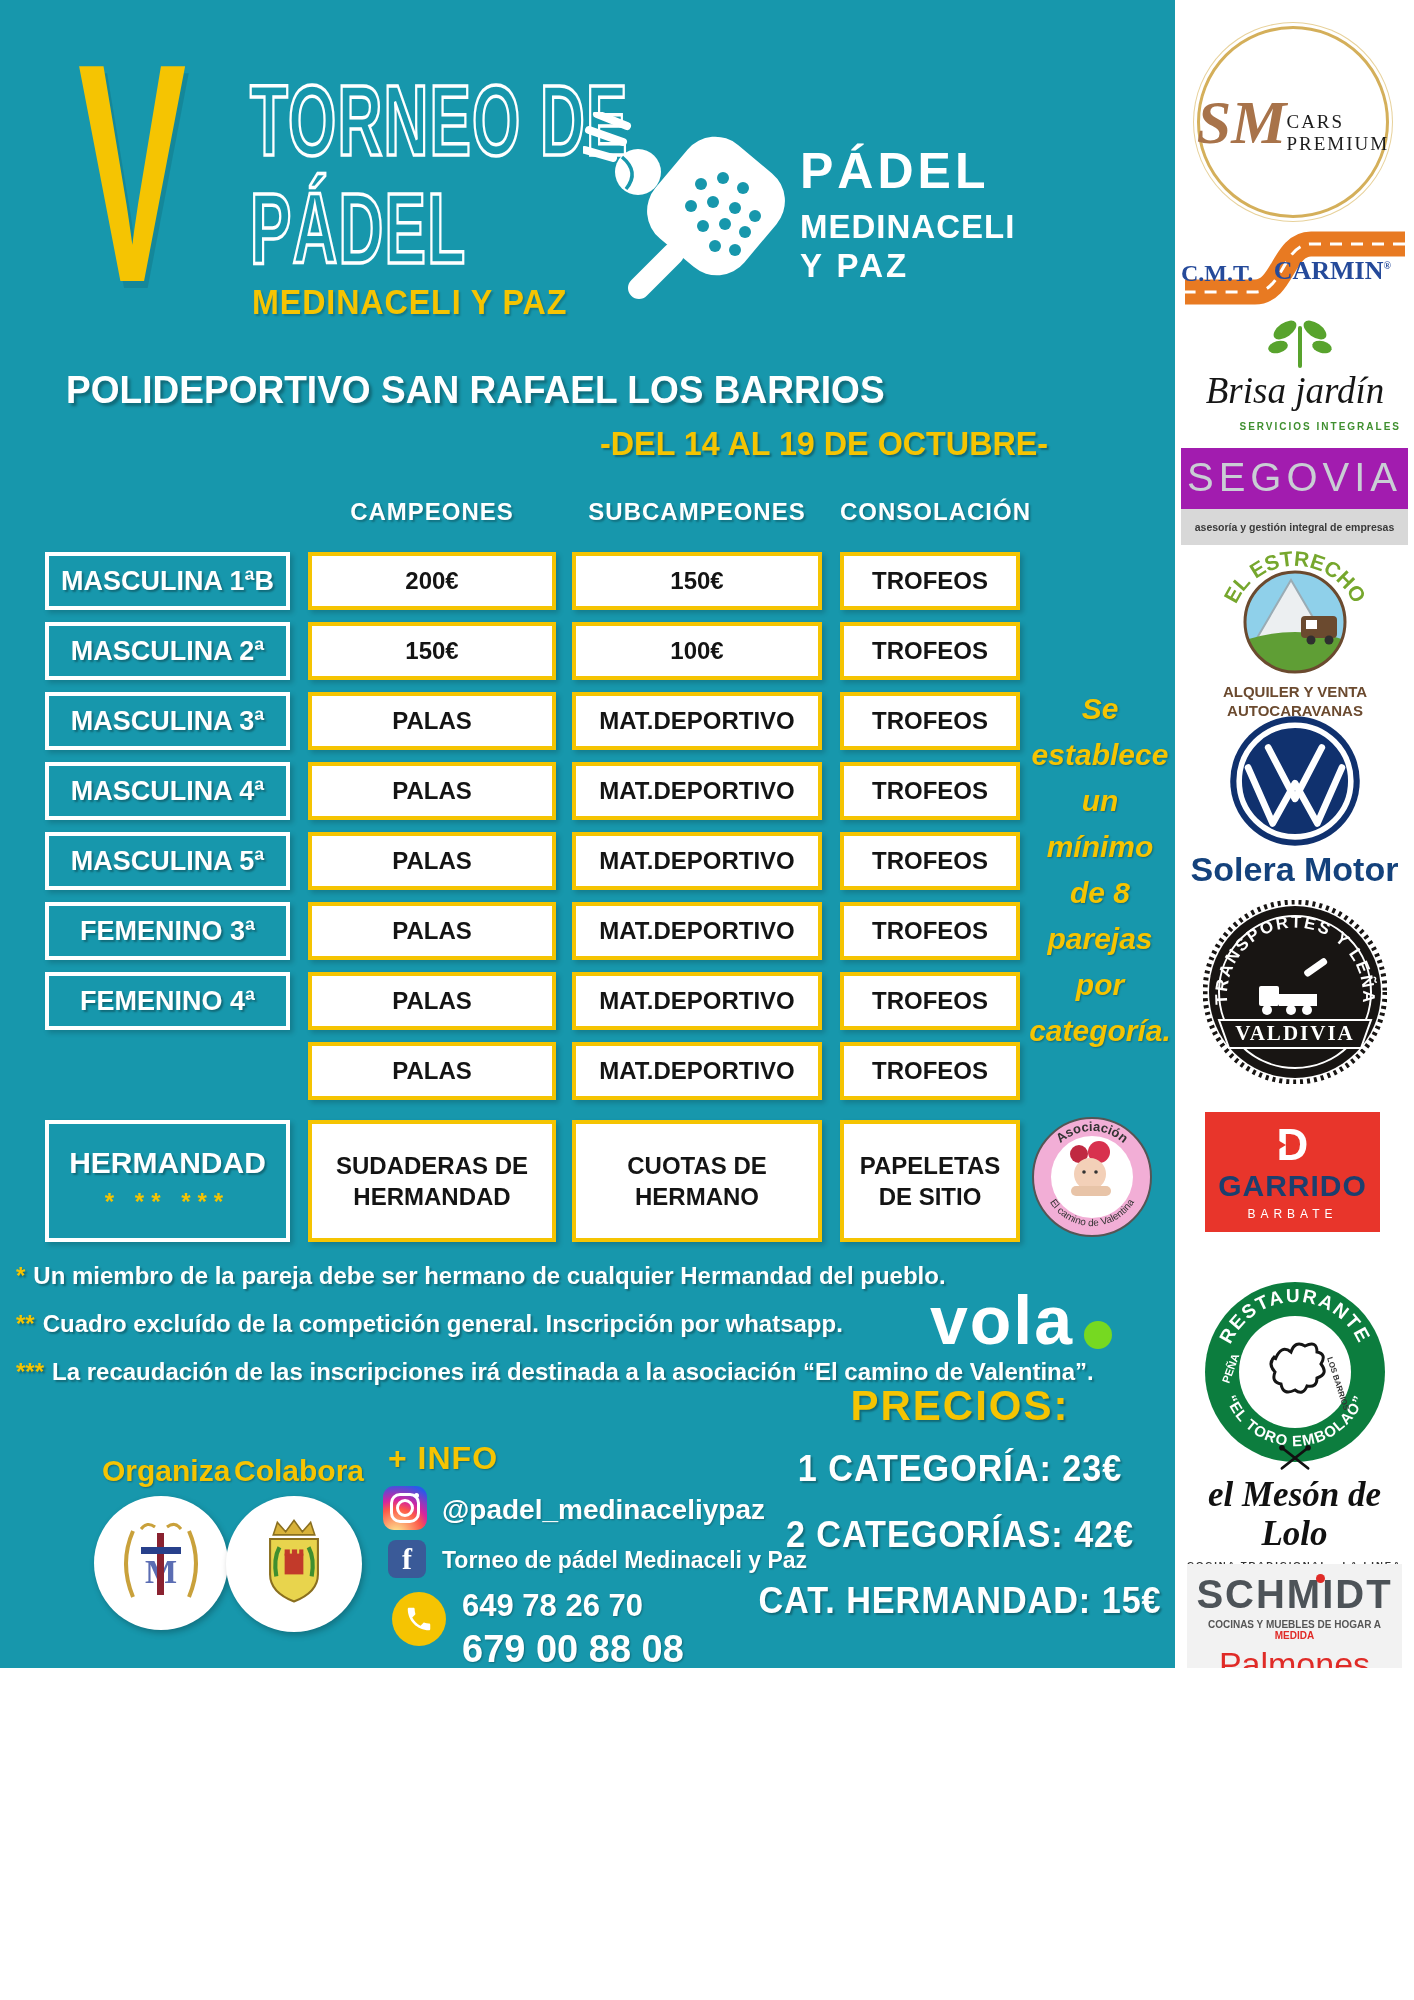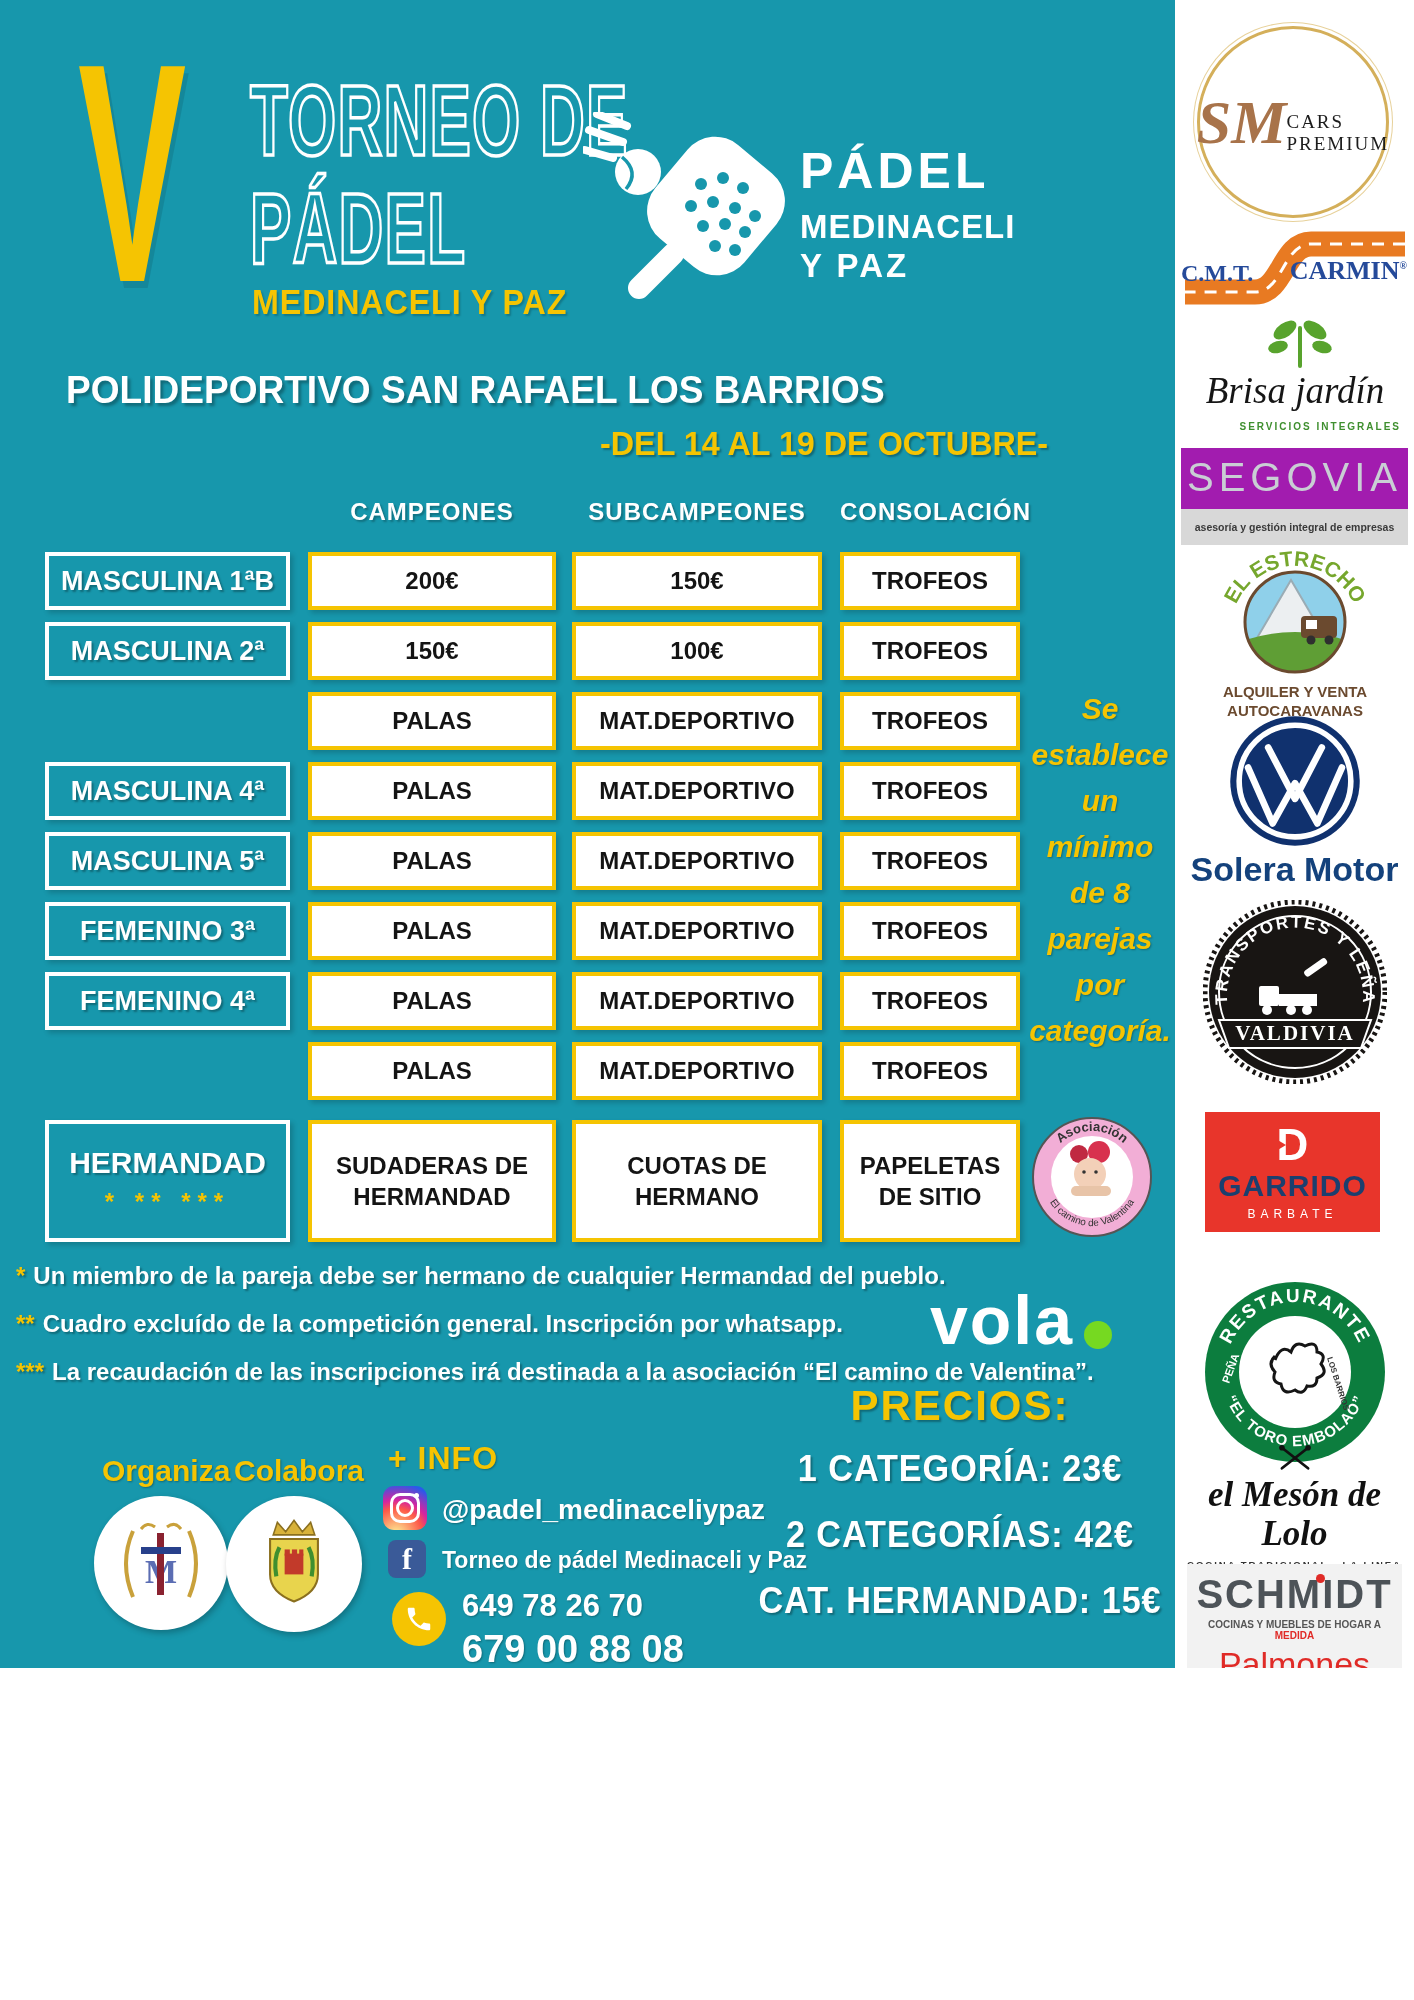--- a/index.html
+++ b/index.html
@@ -66,21 +66,21 @@
 .ph-icon{left:392px;top:1592px;width:54px;height:54px;border-radius:50%;background:#f5c402;display:flex;align-items:center;justify-content:center}
 .ph1{left:462px;top:1588px;font-size:31px;font-weight:800;color:#fff;text-shadow:1px 1px 2px rgba(0,0,0,.3)}
 .ph2{left:462px;top:1628px;font-size:38px;font-weight:800;color:#fff;text-shadow:1px 1px 2px rgba(0,0,0,.3)}
 
 .sb{position:absolute}
 .sb-sm{left:22px;top:26px;width:192px;height:192px;border-radius:50%;border:3px solid #d4af5a;box-shadow:0 0 0 3px #fff,0 0 0 4px #e7d19a;display:flex;flex-direction:row;align-items:center;justify-content:center;background:#fff}
 .sm-init{font-family:"Liberation Serif",serif;font-style:italic;font-size:62px;color:#a8734a;font-weight:700;line-height:1}
 .sm-name{font-family:"Liberation Serif",serif;font-size:19px;letter-spacing:2px;color:#1c1c1c;margin-top:22px}
 .sb-cmt{left:6px;top:228px;width:228px;height:82px}
 .cmt-left{position:absolute;left:0;top:32px;font-family:"Liberation Serif",serif;font-size:24px;font-weight:900;color:#254a9a}
-.cmt-right{position:absolute;right:2px;top:28px;font-family:"Liberation Serif",serif;font-size:26px;font-weight:900;color:#254a9a}
+.cmt-right{position:absolute;right:18px;top:28px;font-family:"Liberation Serif",serif;font-size:26px;font-weight:900;color:#254a9a}
 .cmt-right sup{font-size:10px}
 .sb-brisa{left:10px;top:314px;width:220px;height:120px}
 .brisa-leaves{position:absolute;left:80px;top:0}
 .brisa-name{position:absolute;left:0;bottom:22px;width:100%;text-align:center;font-family:"Liberation Serif",serif;font-style:italic;font-size:37px;color:#161616}
 .brisa-tag{position:absolute;right:4px;bottom:2px;font-size:10px;letter-spacing:2px;color:#3f8f2f;font-weight:700}
 .sb-segovia{left:6px;top:448px;width:227px}
 .seg-name{background:#a21caf;color:#c9ced4;font-size:40px;letter-spacing:5px;text-align:center;padding:7px 0 9px;font-weight:500}
 .seg-tag{background:#d8d8d8;color:#3a3a3a;font-size:10.5px;text-align:center;padding:12px 0;font-weight:700}
 .sb-estrecho{left:30px;top:534px;width:180px;text-align:center}
 .est-tag{font-size:15px;font-weight:800;color:#6b4a2f;line-height:19px;margin-top:2px}
@@ -159,20 +159,21 @@
     <div class="abs cat r0">MASCULINA 1ªB</div>
     <div class="abs prize c1 r0">200€</div>
     <div class="abs prize c2 r0">150€</div>
     <div class="abs prize c3 r0">TROFEOS</div>
 
     <div class="abs cat r1">MASCULINA 2ª</div>
     <div class="abs prize c1 r1">150€</div>
     <div class="abs prize c2 r1">100€</div>
     <div class="abs prize c3 r1">TROFEOS</div>
 
+    <div class="abs cat r2">MASCULINA 3ª</div>
     <div class="abs prize c1 r2">PALAS</div>
     <div class="abs prize c2 r2">MAT.DEPORTIVO</div>
     <div class="abs prize c3 r2">TROFEOS</div>
 
     <div class="abs cat r3">MASCULINA 4ª</div>
     <div class="abs prize c1 r3">PALAS</div>
     <div class="abs prize c2 r3">MAT.DEPORTIVO</div>
     <div class="abs prize c3 r3">TROFEOS</div>
 
     <div class="abs cat r4">MASCULINA 5ª</div>

